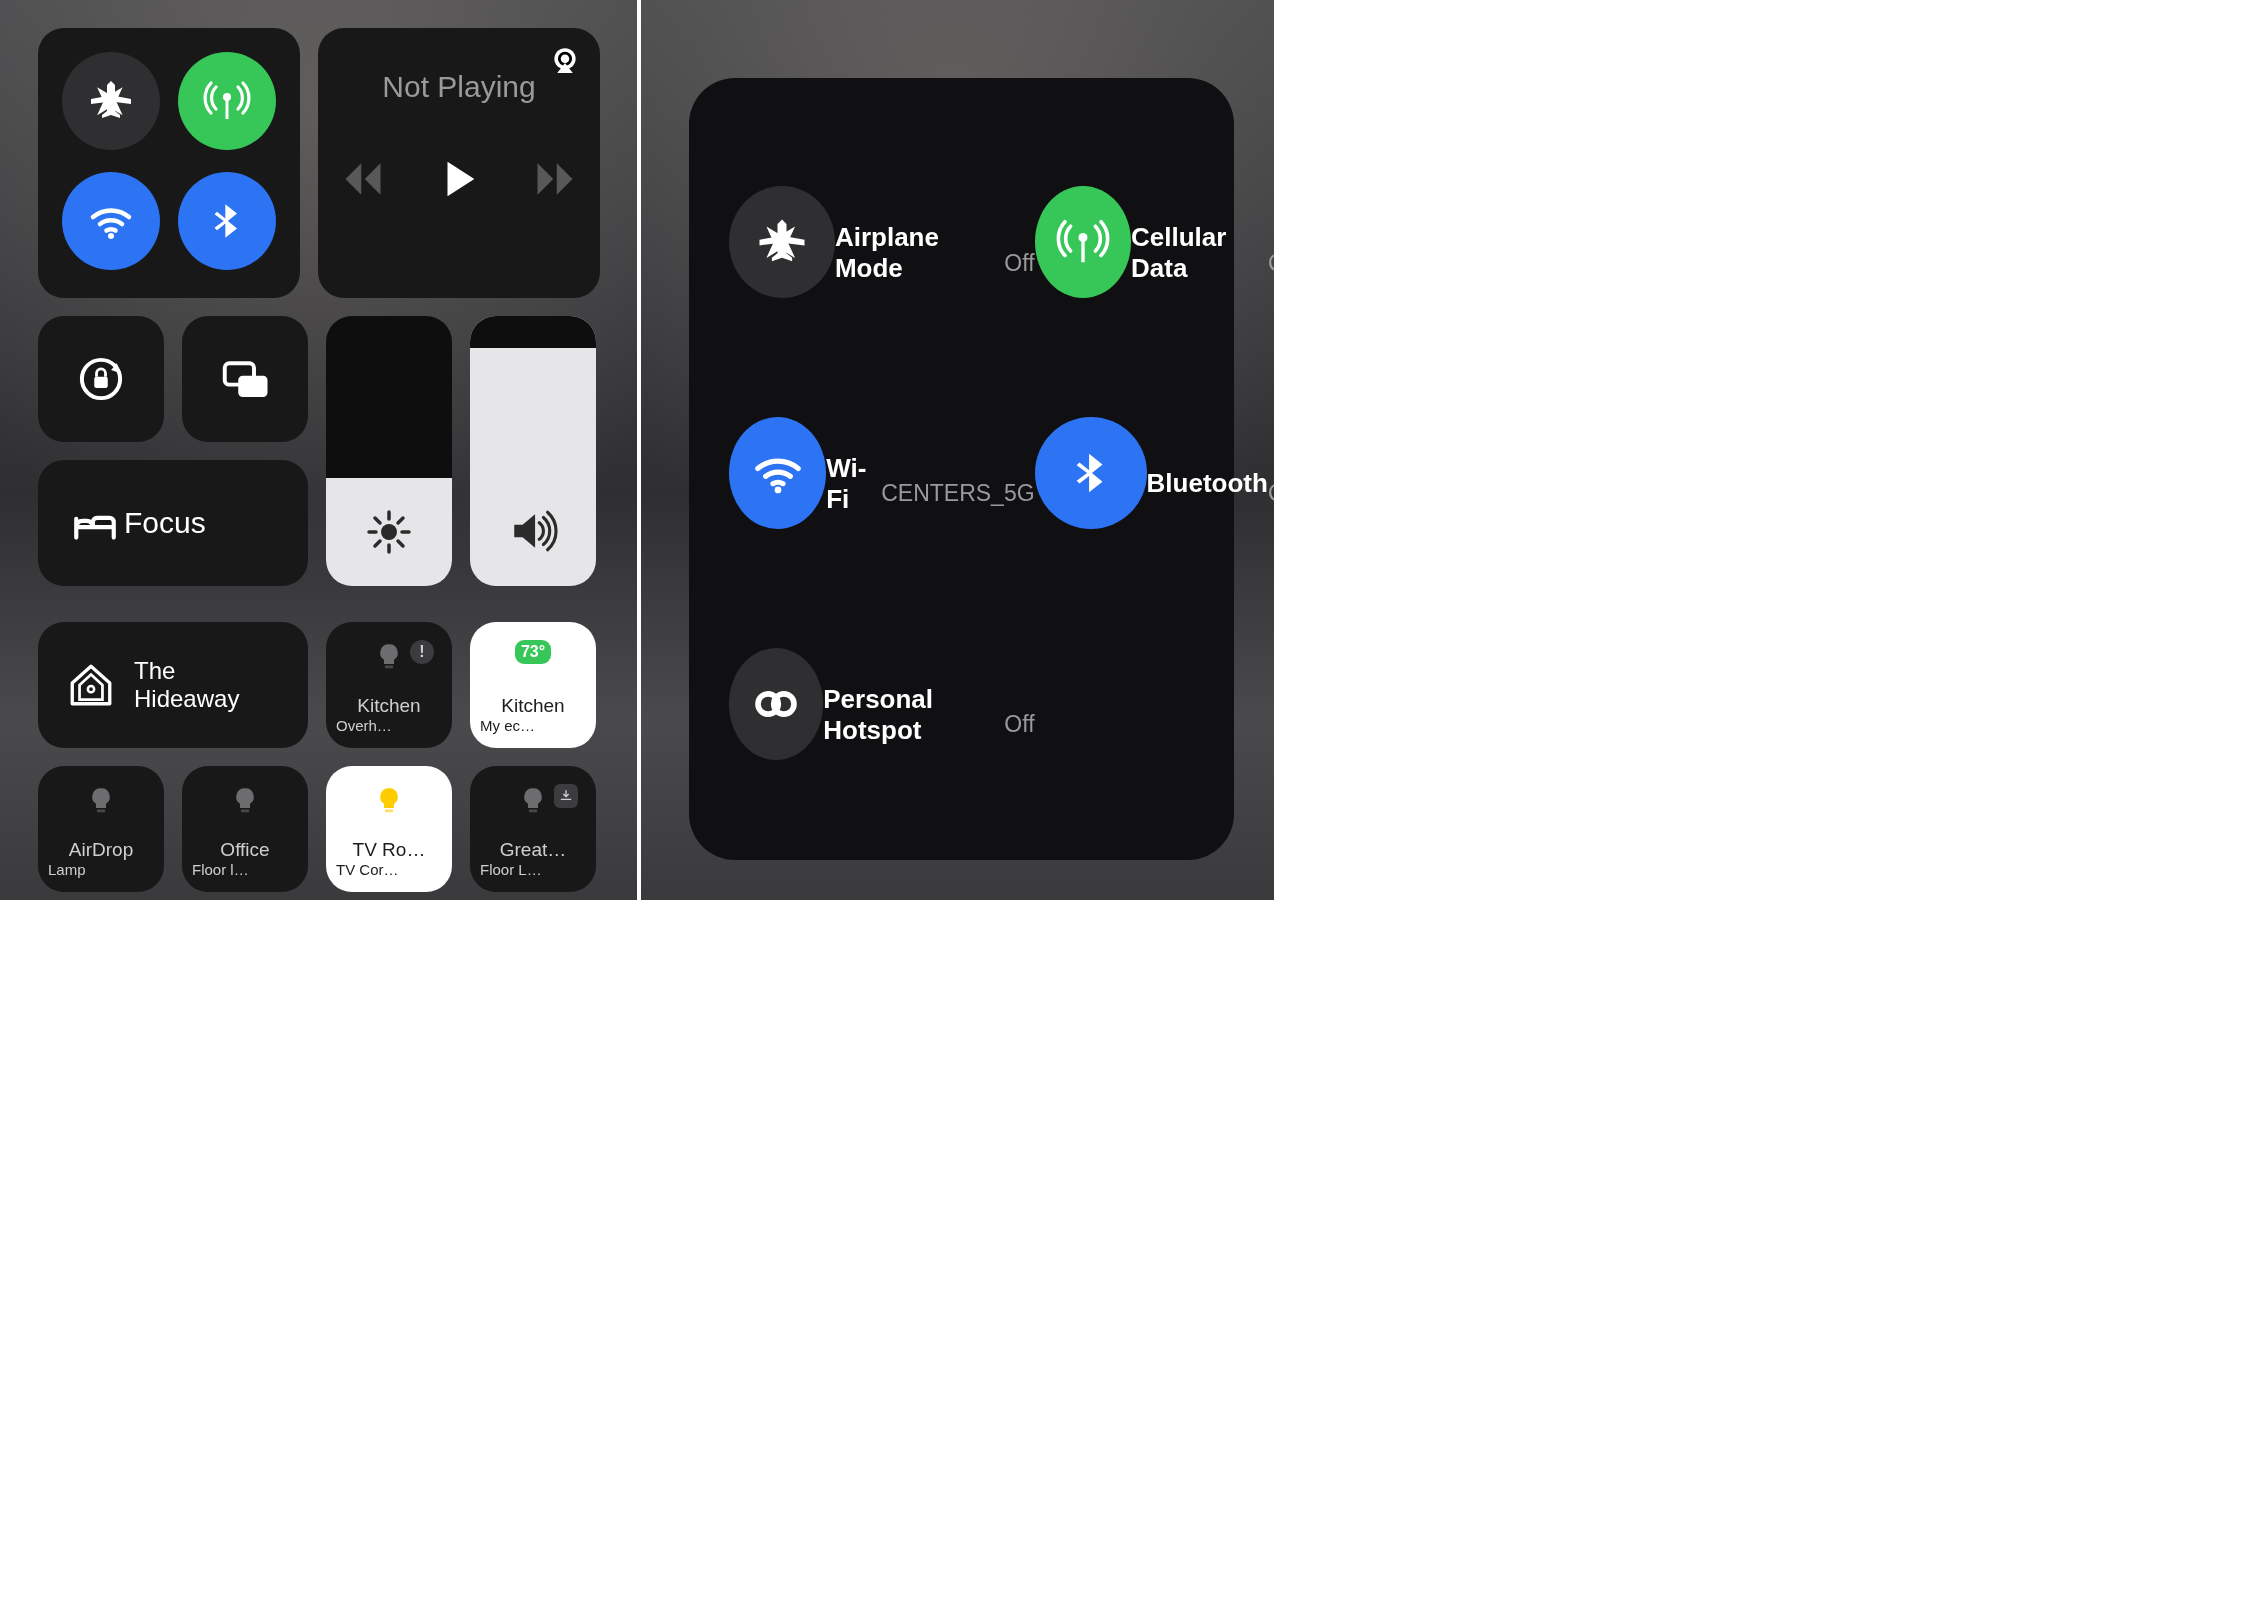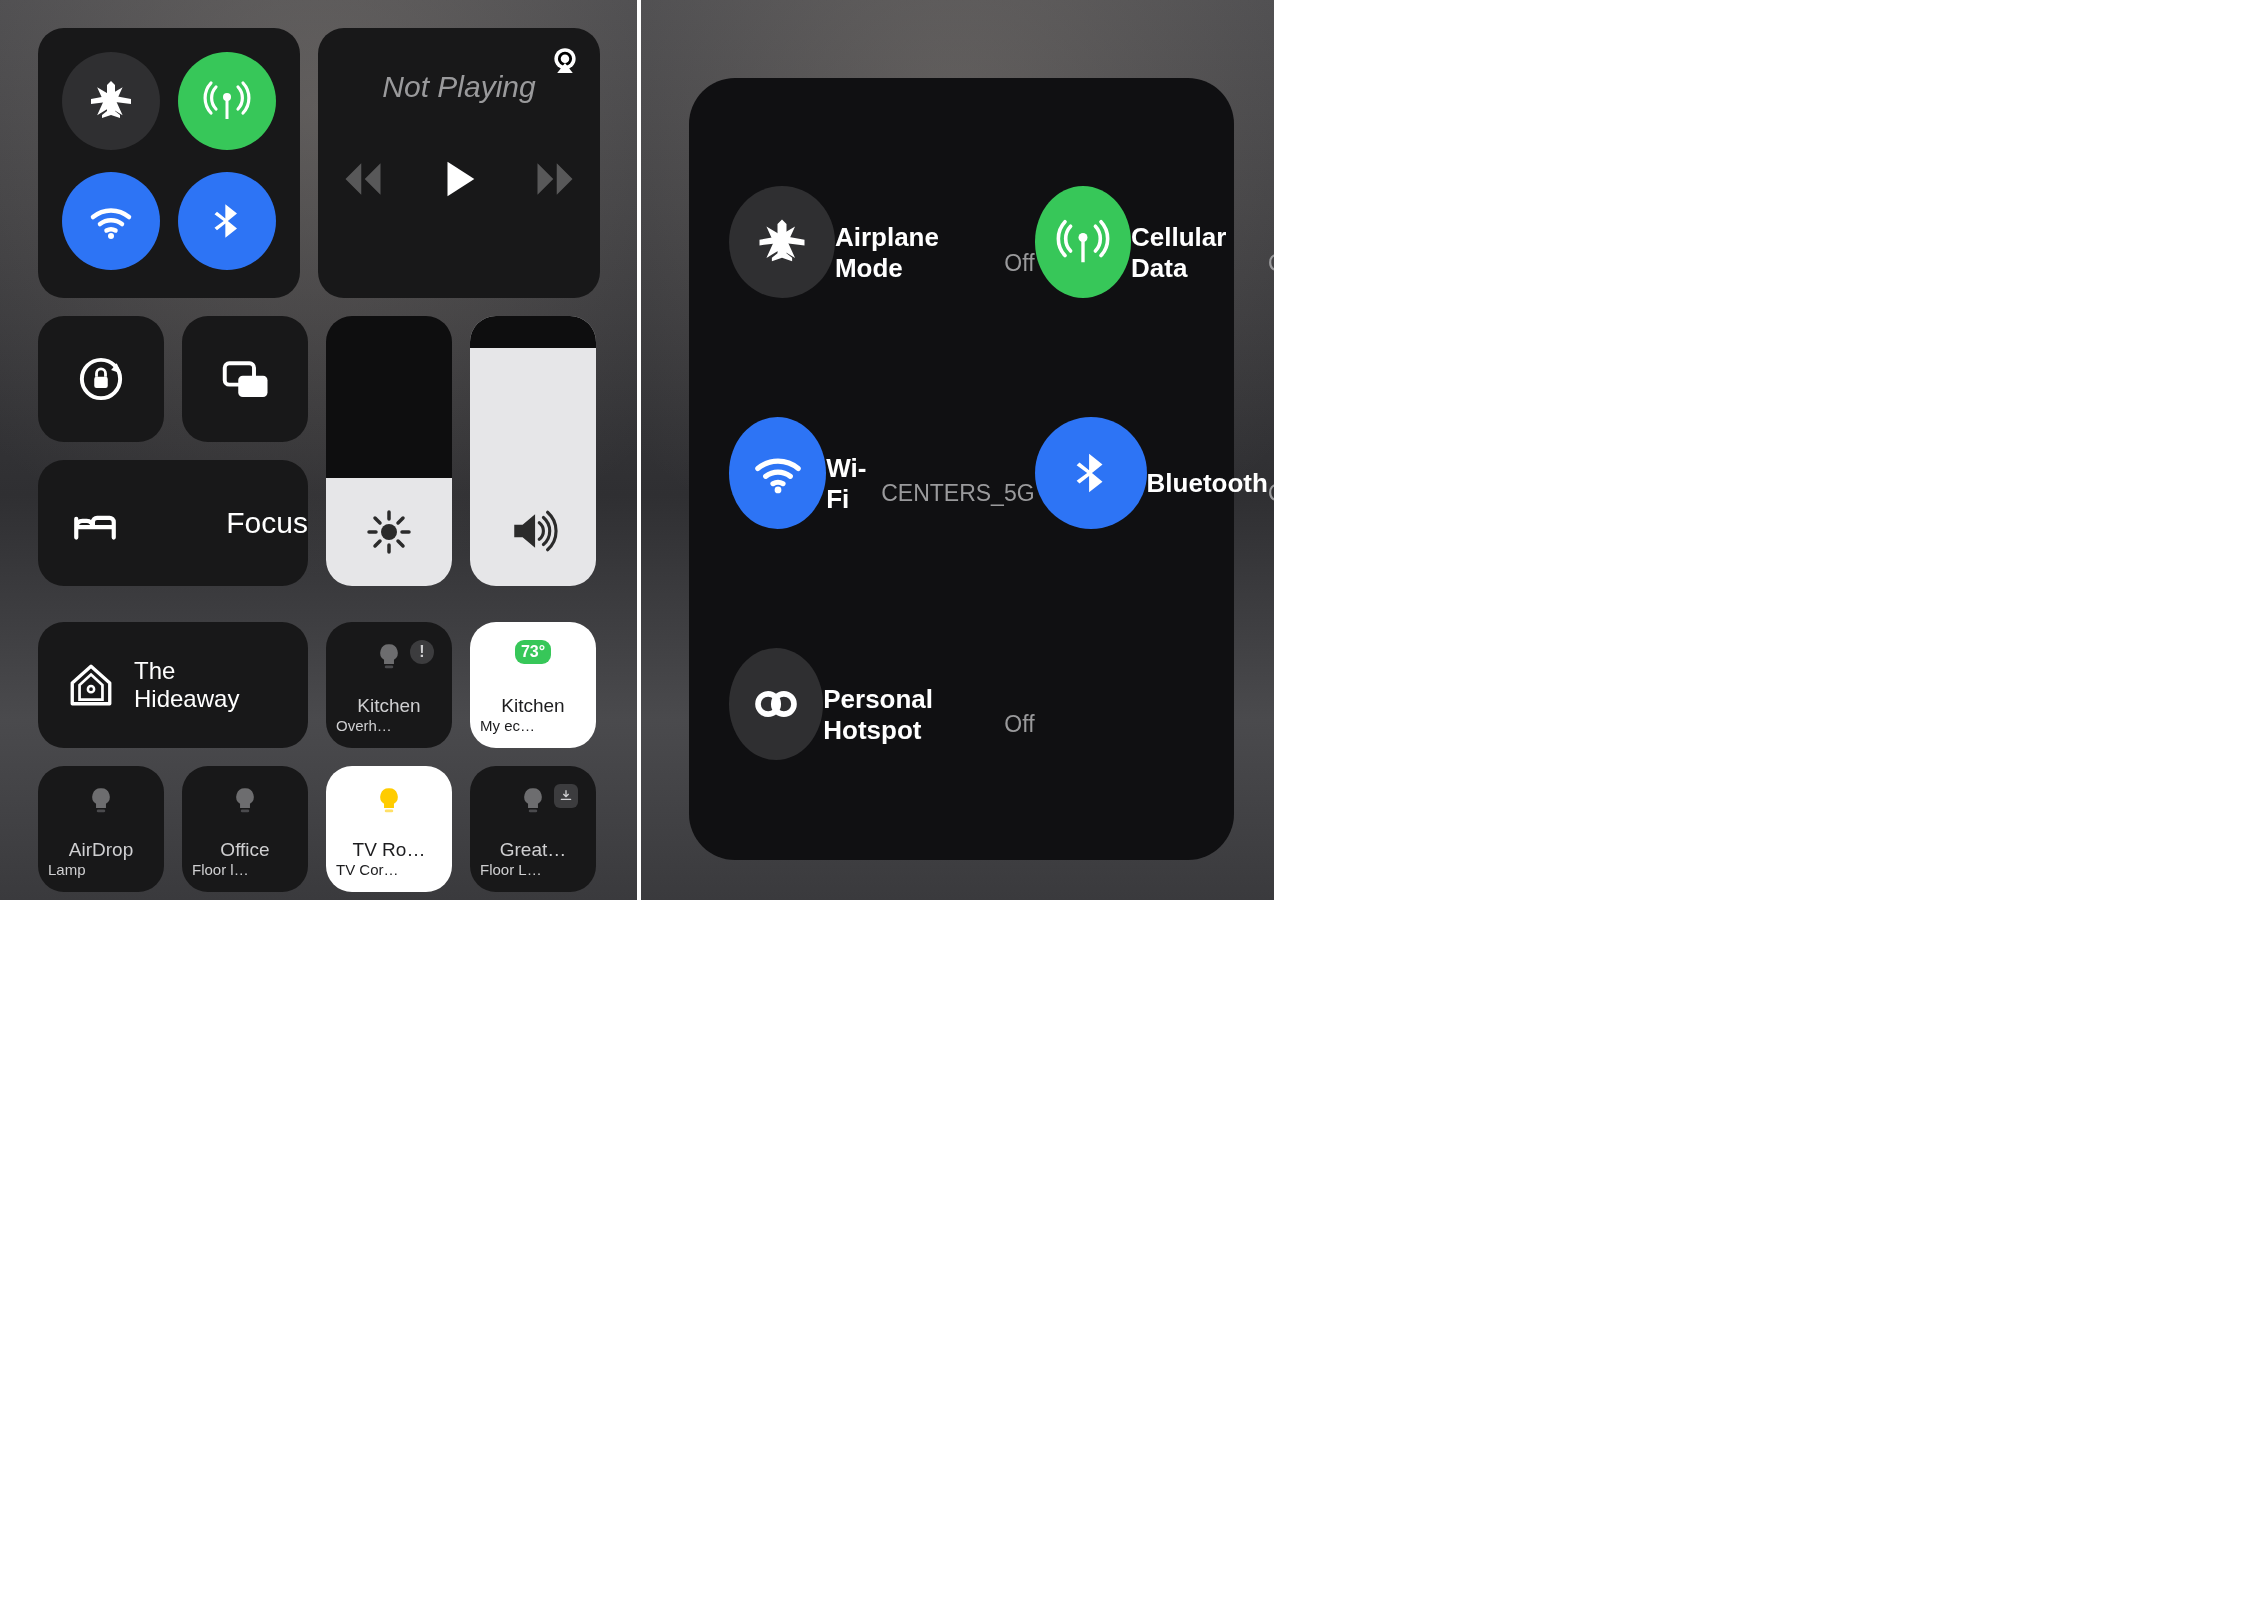--- a/index.html
+++ b/index.html
@@ -27,21 +27,21 @@
   .pane.right .sep{position:absolute;left:0;top:0;bottom:0;width:4px;background:#fff;}
 
   
   .cc{position:absolute;left:38px;top:28px;right:38px;}
   .row{display:flex;gap:18px;}
   .row + .row{margin-top:18px;}
 
   .tile{background:var(--tile);border-radius:26px;position:relative;color:#fff;}
   .tile.small{width:126px;height:126px;}
   .tile.wide{width:270px;height:126px;}
-  .tile.big{width:320px;height:270px;font-style:italic;}
+  .tile.big{width:320px;height:270px;}
 
   
   .conn{display:grid;grid-template-columns:1fr 1fr;grid-template-rows:1fr 1fr;gap:18px;padding:24px;}
   .bubble{width:98px;height:98px;border-radius:50%;display:flex;align-items:center;justify-content:center;}
   .b-grey{background:var(--grey-bubble);}
   .b-green{background:var(--green);}
   .b-blue{background:var(--blue);}
 
   
   .music{padding:24px 24px 0 24px;display:flex;flex-direction:column;align-items:center;}
@@ -52,21 +52,21 @@
 
   
   .center-icon{display:flex;align-items:center;justify-content:center;height:100%;}
 
   
   .slider{width:126px;height:270px;border-radius:26px;overflow:hidden;position:relative;background:#0e0e0f;}
   .slider .fill{position:absolute;left:0;right:0;bottom:0;background:#e6e6e8;}
   .slider .glyph{position:absolute;left:0;right:0;bottom:30px;display:flex;justify-content:center;color:#2b2b2b;}
 
   
-  .focus{display:flex;align-items:center;padding:0 0 0 32px;gap:22px;justify-content:space-between;}
+  .focus{display:flex;align-items:center;padding:0 0 0 32px;gap:4px;}
   .focus-label{font-size:30px;}
 
   
   .home-row .tile.small{width:126px;}
   .home-row .tile.wide{width:270px;}
   .home-inner{display:flex;align-items:center;height:100%;padding:0 0 0 28px;gap:18px;}
   .home-text{font-size:24px;line-height:28px;}
 
   .mini{display:flex;flex-direction:column;align-items:center;justify-content:flex-end;height:100%;padding:0 10px 14px 10px;}
   .mini .mini-icon{position:absolute;top:18px;}

